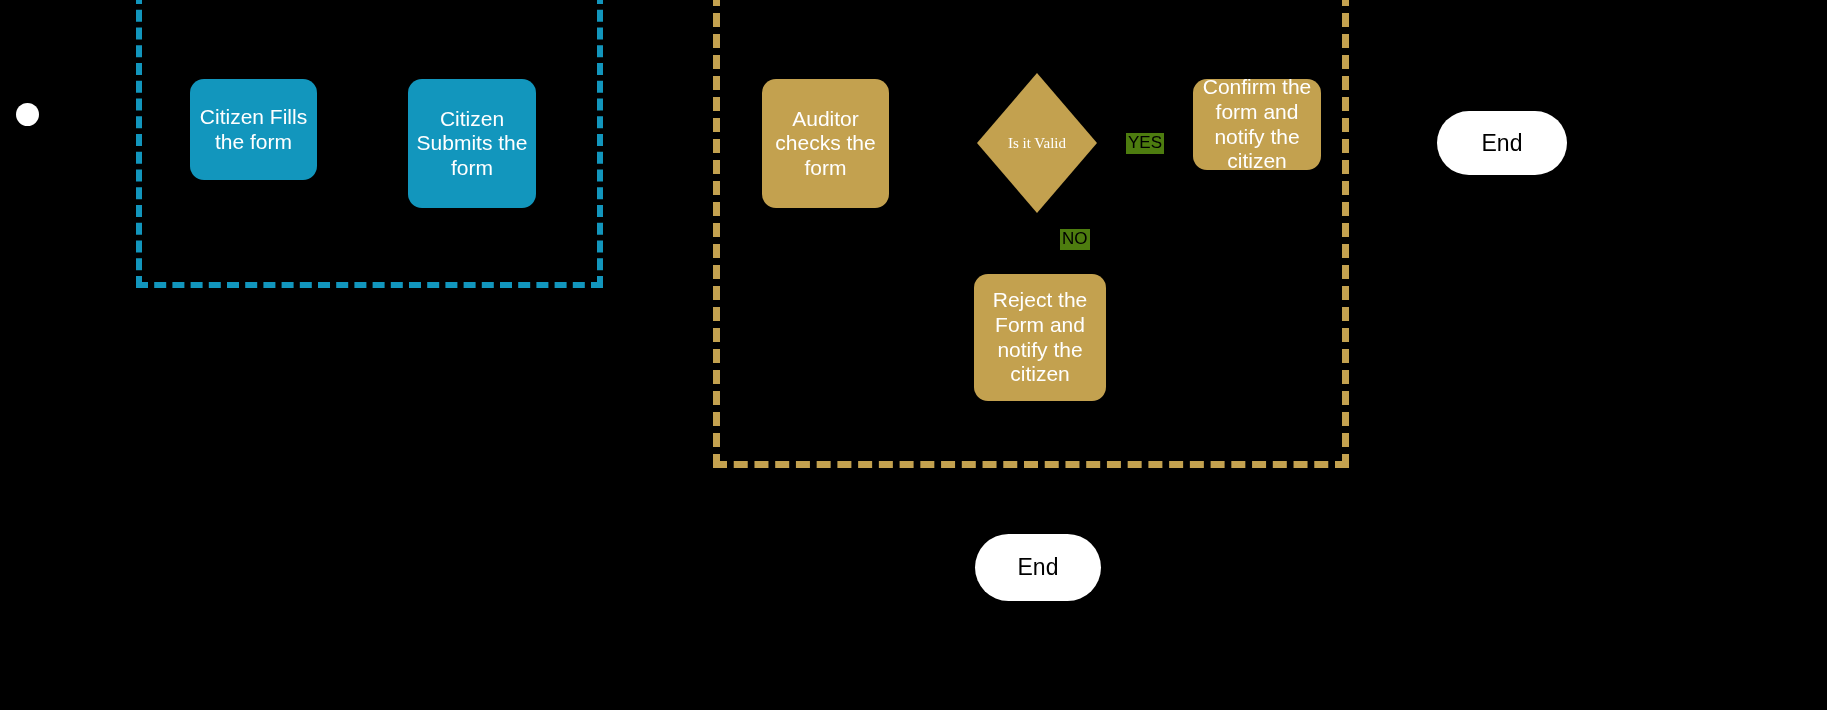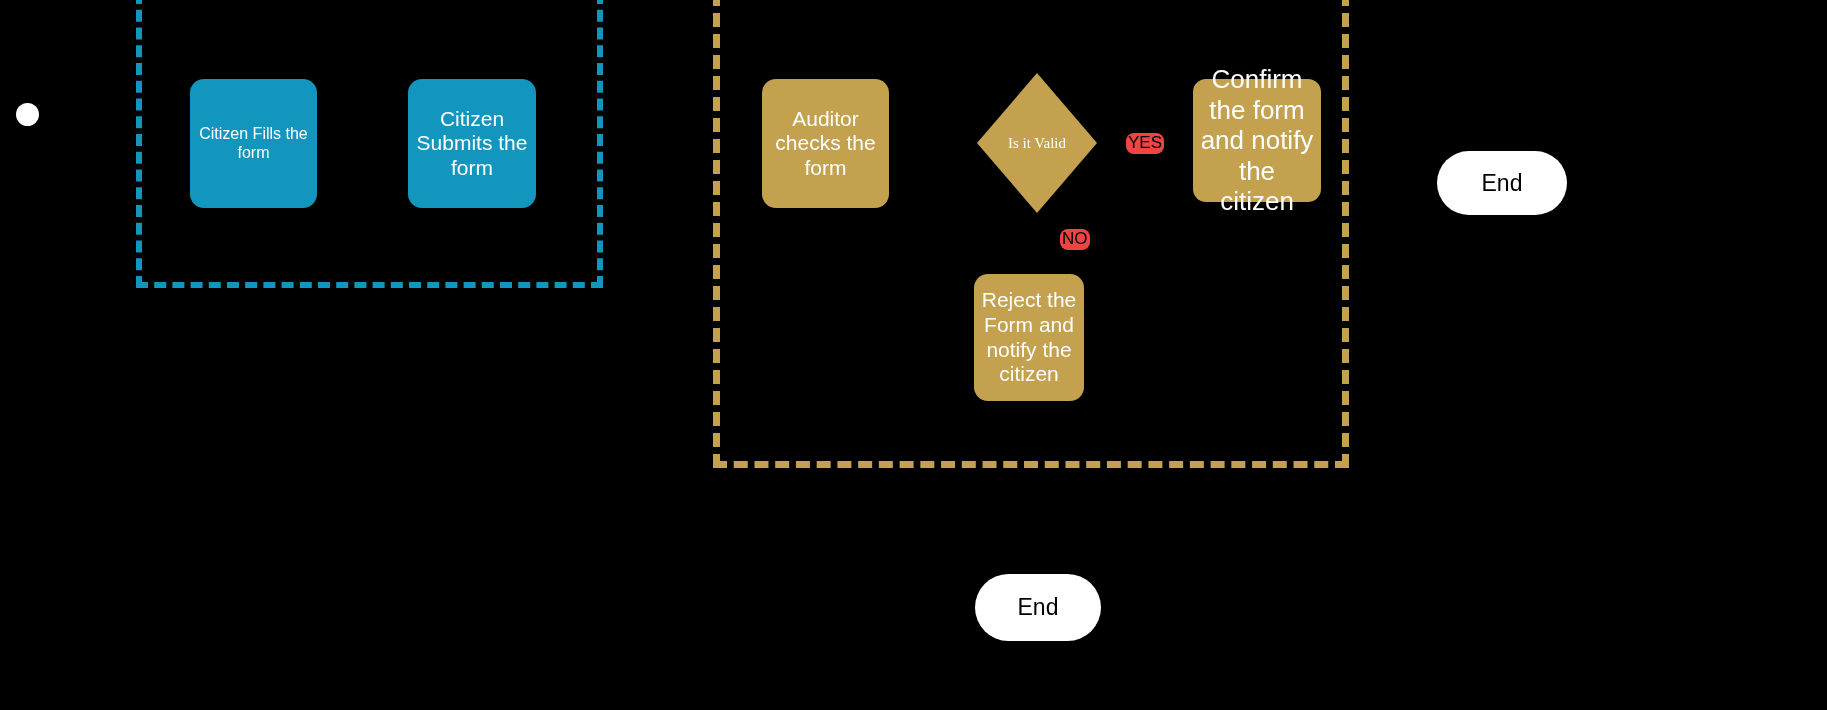--- a/index.html
+++ b/index.html
@@ -50,38 +50,37 @@
     text-align: center;
     color: #ffffff;
     line-height: 1.17;
     border-radius: 14px;
     padding: 4px 6px;
   }
   .node-teal { background: #1296bd; }
   .node-gold { background: #c3a14f; }
 
   .n-fills {
-    left: 190px; top: 79px; width: 127px; height: 129px;
-    font-size: 16px;
+    left: 190px; top: 79px; width: 127px; height: 101px;
+    font-size: 21px;
   }
   .n-submits {
     left: 408px; top: 79px; width: 128px; height: 129px;
     font-size: 21px;
   }
   .n-auditor {
     left: 762px; top: 79px; width: 127px; height: 129px;
     font-size: 21px;
   }
   .n-confirm {
-    left: 1193px; top: 79px; width: 128px; height: 123px;
-    font-size: 26px;
-    border-radius: 13px;
+    left: 1193px; top: 79px; width: 128px; height: 91px;
+    font-size: 21px;
   }
   .n-reject {
-    left: 974px; top: 274px; width: 110px; height: 127px;
+    left: 974px; top: 274px; width: 132px; height: 127px;
     font-size: 21px;
   }
 
   
   .diamond-wrap {
     position: absolute;
     left: 977px;
     top: 73px;
     width: 120px;
     height: 140px;
@@ -100,27 +99,26 @@
     justify-content: center;
     color: #ffffff;
     font-size: 15px;
     text-align: center;
     font-family: Liberation Serif, serif;
   }
 
   
   .edge-label {
     position: absolute;
-    background: #ef4444;
+    background: #4d7c0f;
     color: #000000;
     font-size: 17px;
     line-height: 1.1;
     padding: 1px 2px;
     white-space: nowrap;
-    border-radius: 8px;
   }
   .lbl-yes { left: 1126px; top: 133px; }
   .lbl-no  { left: 1060px; top: 229px; }
 
   
   .start-dot {
     position: absolute;
     left: 16px;
     top: 103px;
     width: 23px;
@@ -133,21 +131,20 @@
   .pill {
     position: absolute;
     box-sizing: border-box;
     display: flex;
     align-items: center;
     justify-content: center;
     background: #ffffff;
     color: #000000;
     border-radius: 999px;
     font-size: 23px;
-    margin-top: 40px;
   }
   .pill-right  { left: 1437px; top: 111px; width: 130px; height: 64px; }
   .pill-bottom { left: 975px;  top: 534px; width: 126px; height: 67px; }
 </style>
 </head>
 <body>
 
 <div id="canvas">
 
   <div class="lane lane-citizen"></div>

